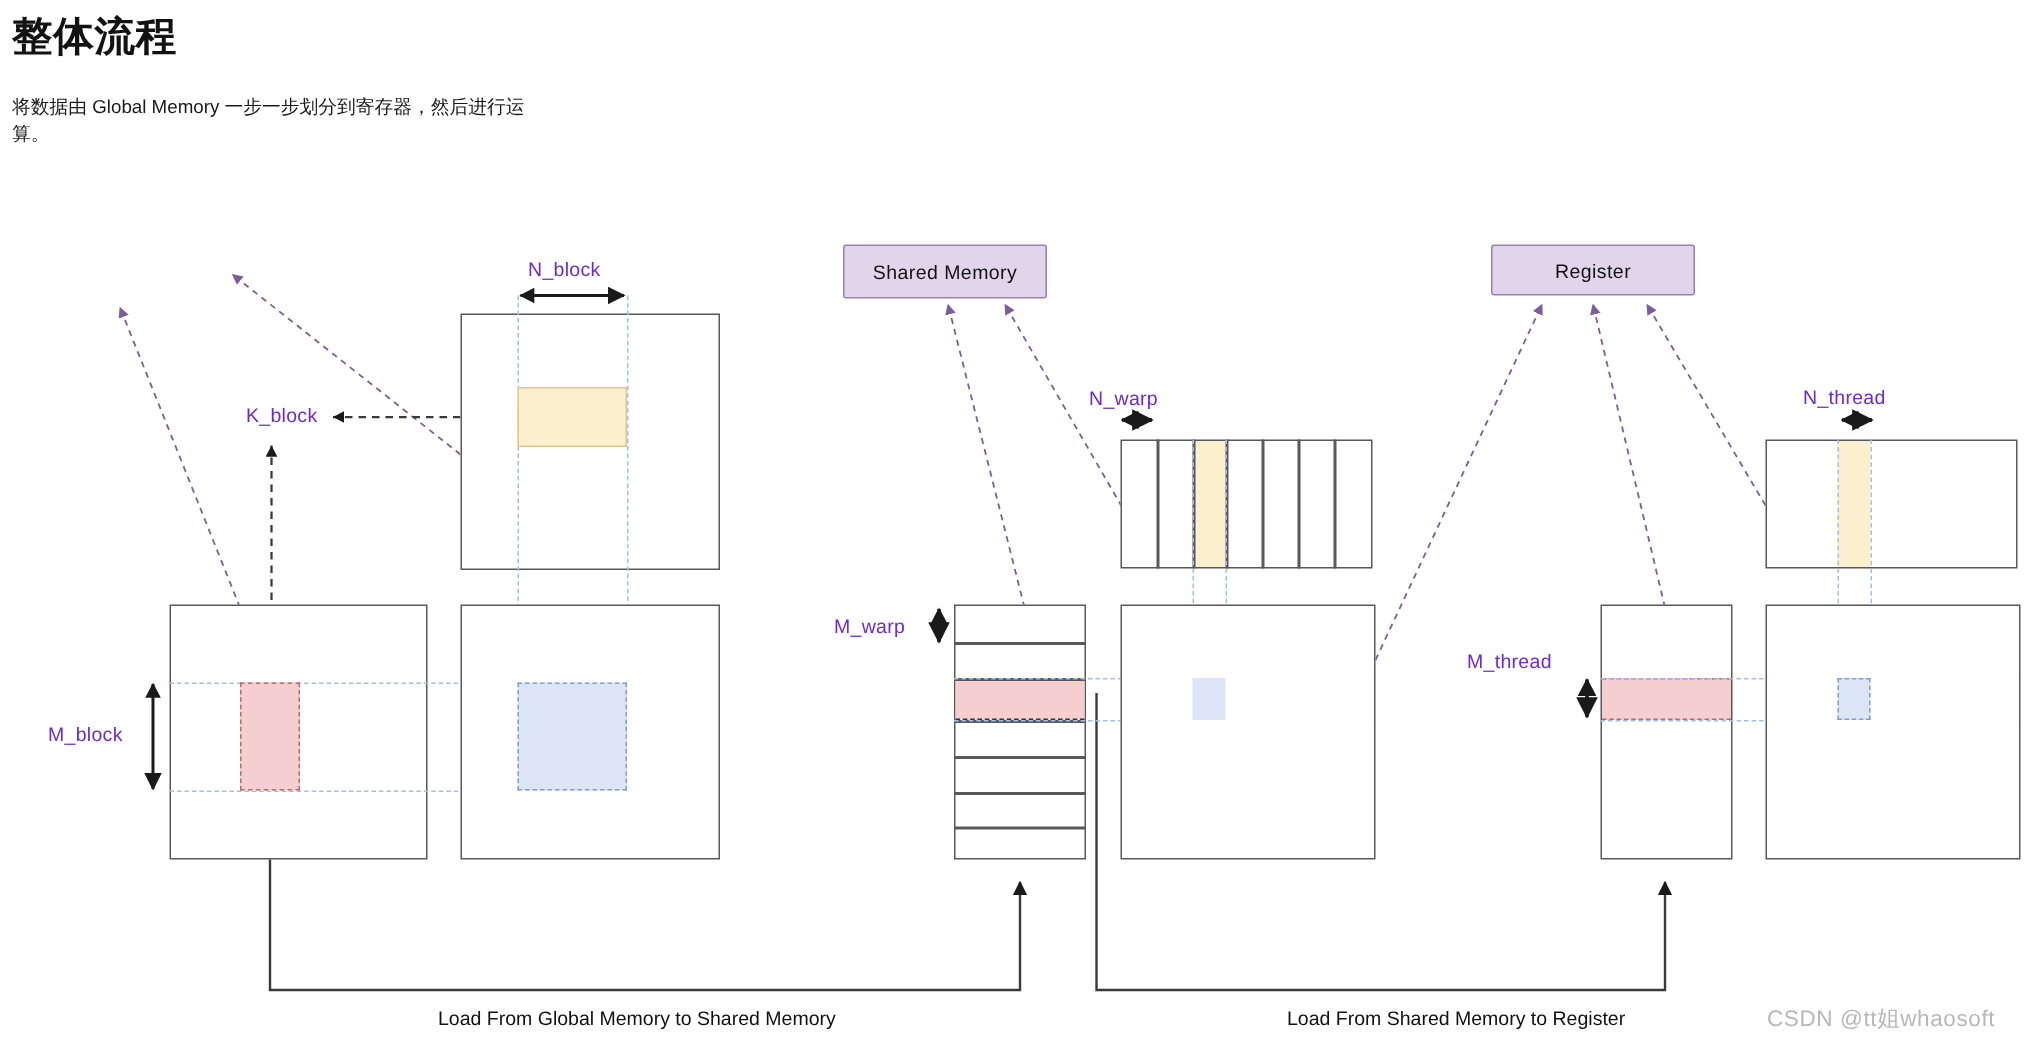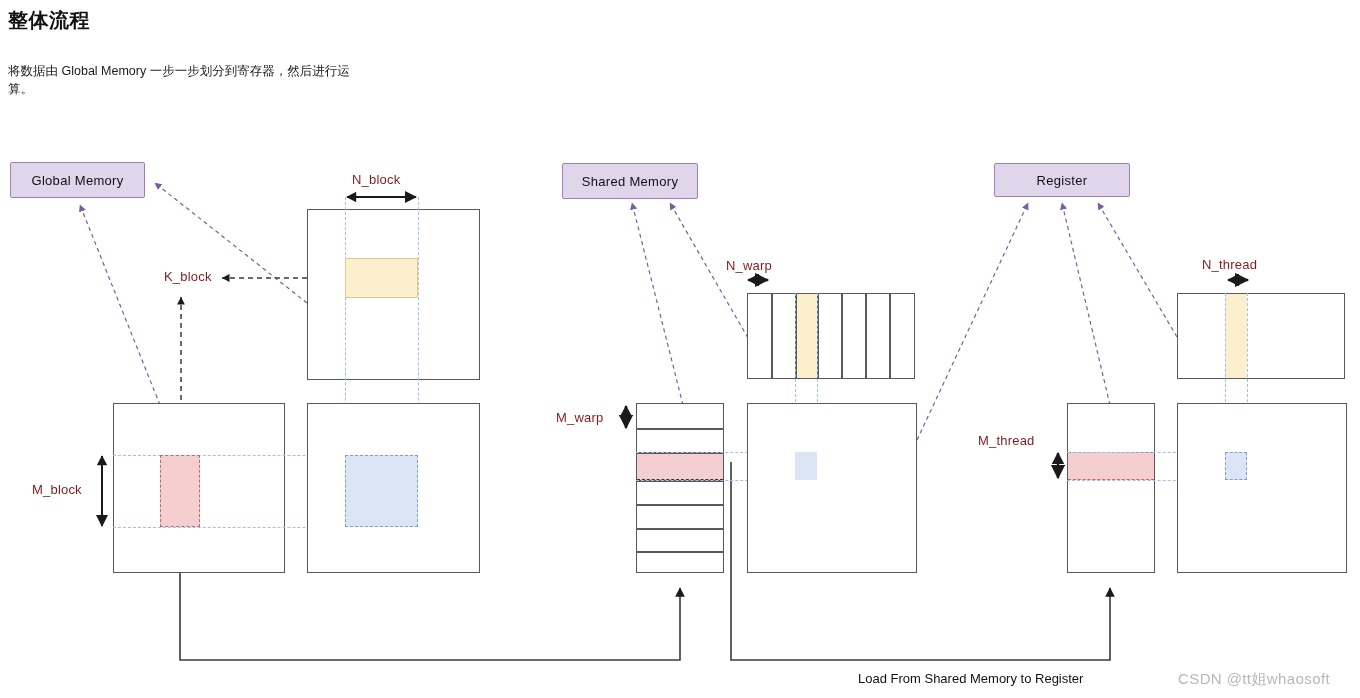--- a/index.html
+++ b/index.html
@@ -15,21 +15,21 @@
     font-family: "Liberation Sans", sans-serif;
     color: #1a1a1a;
     overflow: hidden;
   }
 
   
   #page-title {
     position: absolute;
     left: 8px;
     top: 8px;
-    font-size: 20px;
+    font-size: 27px;
     font-weight: bold;
     letter-spacing: 0.5px;
     color: #121212;
     line-height: 1.2;
   }
   #page-subtitle {
     position: absolute;
     left: 8px;
     top: 62px;
     font-size: 12.5px;
@@ -94,21 +94,21 @@
     border-left: 1.2px dashed #9dc0ef;
     width: 0;
   }
   .guide-h {
     border-top: 1.2px dashed #9dc0ef;
     height: 0;
   }
 
   .lbl {
     font-size: 13px;
-    color: #7f1d1d;
+    color: #6d28d9;
     white-space: nowrap;
     letter-spacing: 0.2px;
   }
   .caption {
     font-size: 13px;
     color: #111;
     white-space: nowrap;
   }
   #watermark {
     position: absolute;
@@ -217,23 +217,20 @@
 
     <g stroke="#3a3a3a" stroke-width="1.6" fill="none">
       <path d="M180,527 L180,660 L680,660 L680,588" marker-end="url(#ah-black)"></path>
     </g>
 
     <g stroke="#3a3a3a" stroke-width="1.6" fill="none">
       <path d="M731,462 L731,660 L1110,660 L1110,588" marker-end="url(#ah-black)"></path>
     </g>
   </svg>
 
-  <div class="abs chip" style="left:10px; top:162px; width:135px; height:36px;">
-    <span>Global  Memory</span>
-  </div>
 
   <div class="abs mbox" style="left:307px; top:209px; width:173px; height:171px;"></div>
   <div class="abs guide-v" style="left:345px; top:197px; height:344px;"></div>
   <div class="abs guide-v" style="left:418px; top:197px; height:344px;"></div>
   <div class="abs tile-plain-yellow" style="left:345px; top:258px; width:73px; height:40px; border:1px solid #e2c98a;"></div>
 
   <div class="abs mbox" style="left:113px; top:403px; width:172px; height:170px;"></div>
   <div class="abs guide-h" style="left:113px; top:455px; width:367px;"></div>
   <div class="abs guide-h" style="left:113px; top:527px; width:367px;"></div>
   <div class="abs tile-pink" style="left:160px; top:455px; width:40px; height:72px;"></div>
@@ -290,17 +287,18 @@
   <div class="abs tile-plain-pink" style="left:1068px; top:452px; width:86px; height:28px; border-top:1.3px dashed #c06767; border-bottom:1.3px dashed #c06767;"></div>
   <div class="abs guide-h" style="left:1067px; top:452px; width:280px;"></div>
   <div class="abs guide-h" style="left:1067px; top:480px; width:280px;"></div>
 
   <div class="abs mbox" style="left:1177px; top:403px; width:170px; height:170px;"></div>
   <div class="abs tile-blue" style="left:1225px; top:452px; width:22px; height:28px;"></div>
 
   <div class="abs lbl" style="left:1202px; top:257px;">N_thread</div>
   <div class="abs lbl" style="left:978px; top:433px;">M_thread</div>
 
+  <div class="abs caption" style="left:292px; top:671px;">Load From Global Memory to Shared Memory</div>
   <div class="abs caption" style="left:858px; top:671px;">Load From Shared Memory to Register</div>
 
 </div>
 
 <div id="watermark" style="left:1178px; top:670px;">CSDN @tt姐whaosoft</div>
 
 </body></html>

